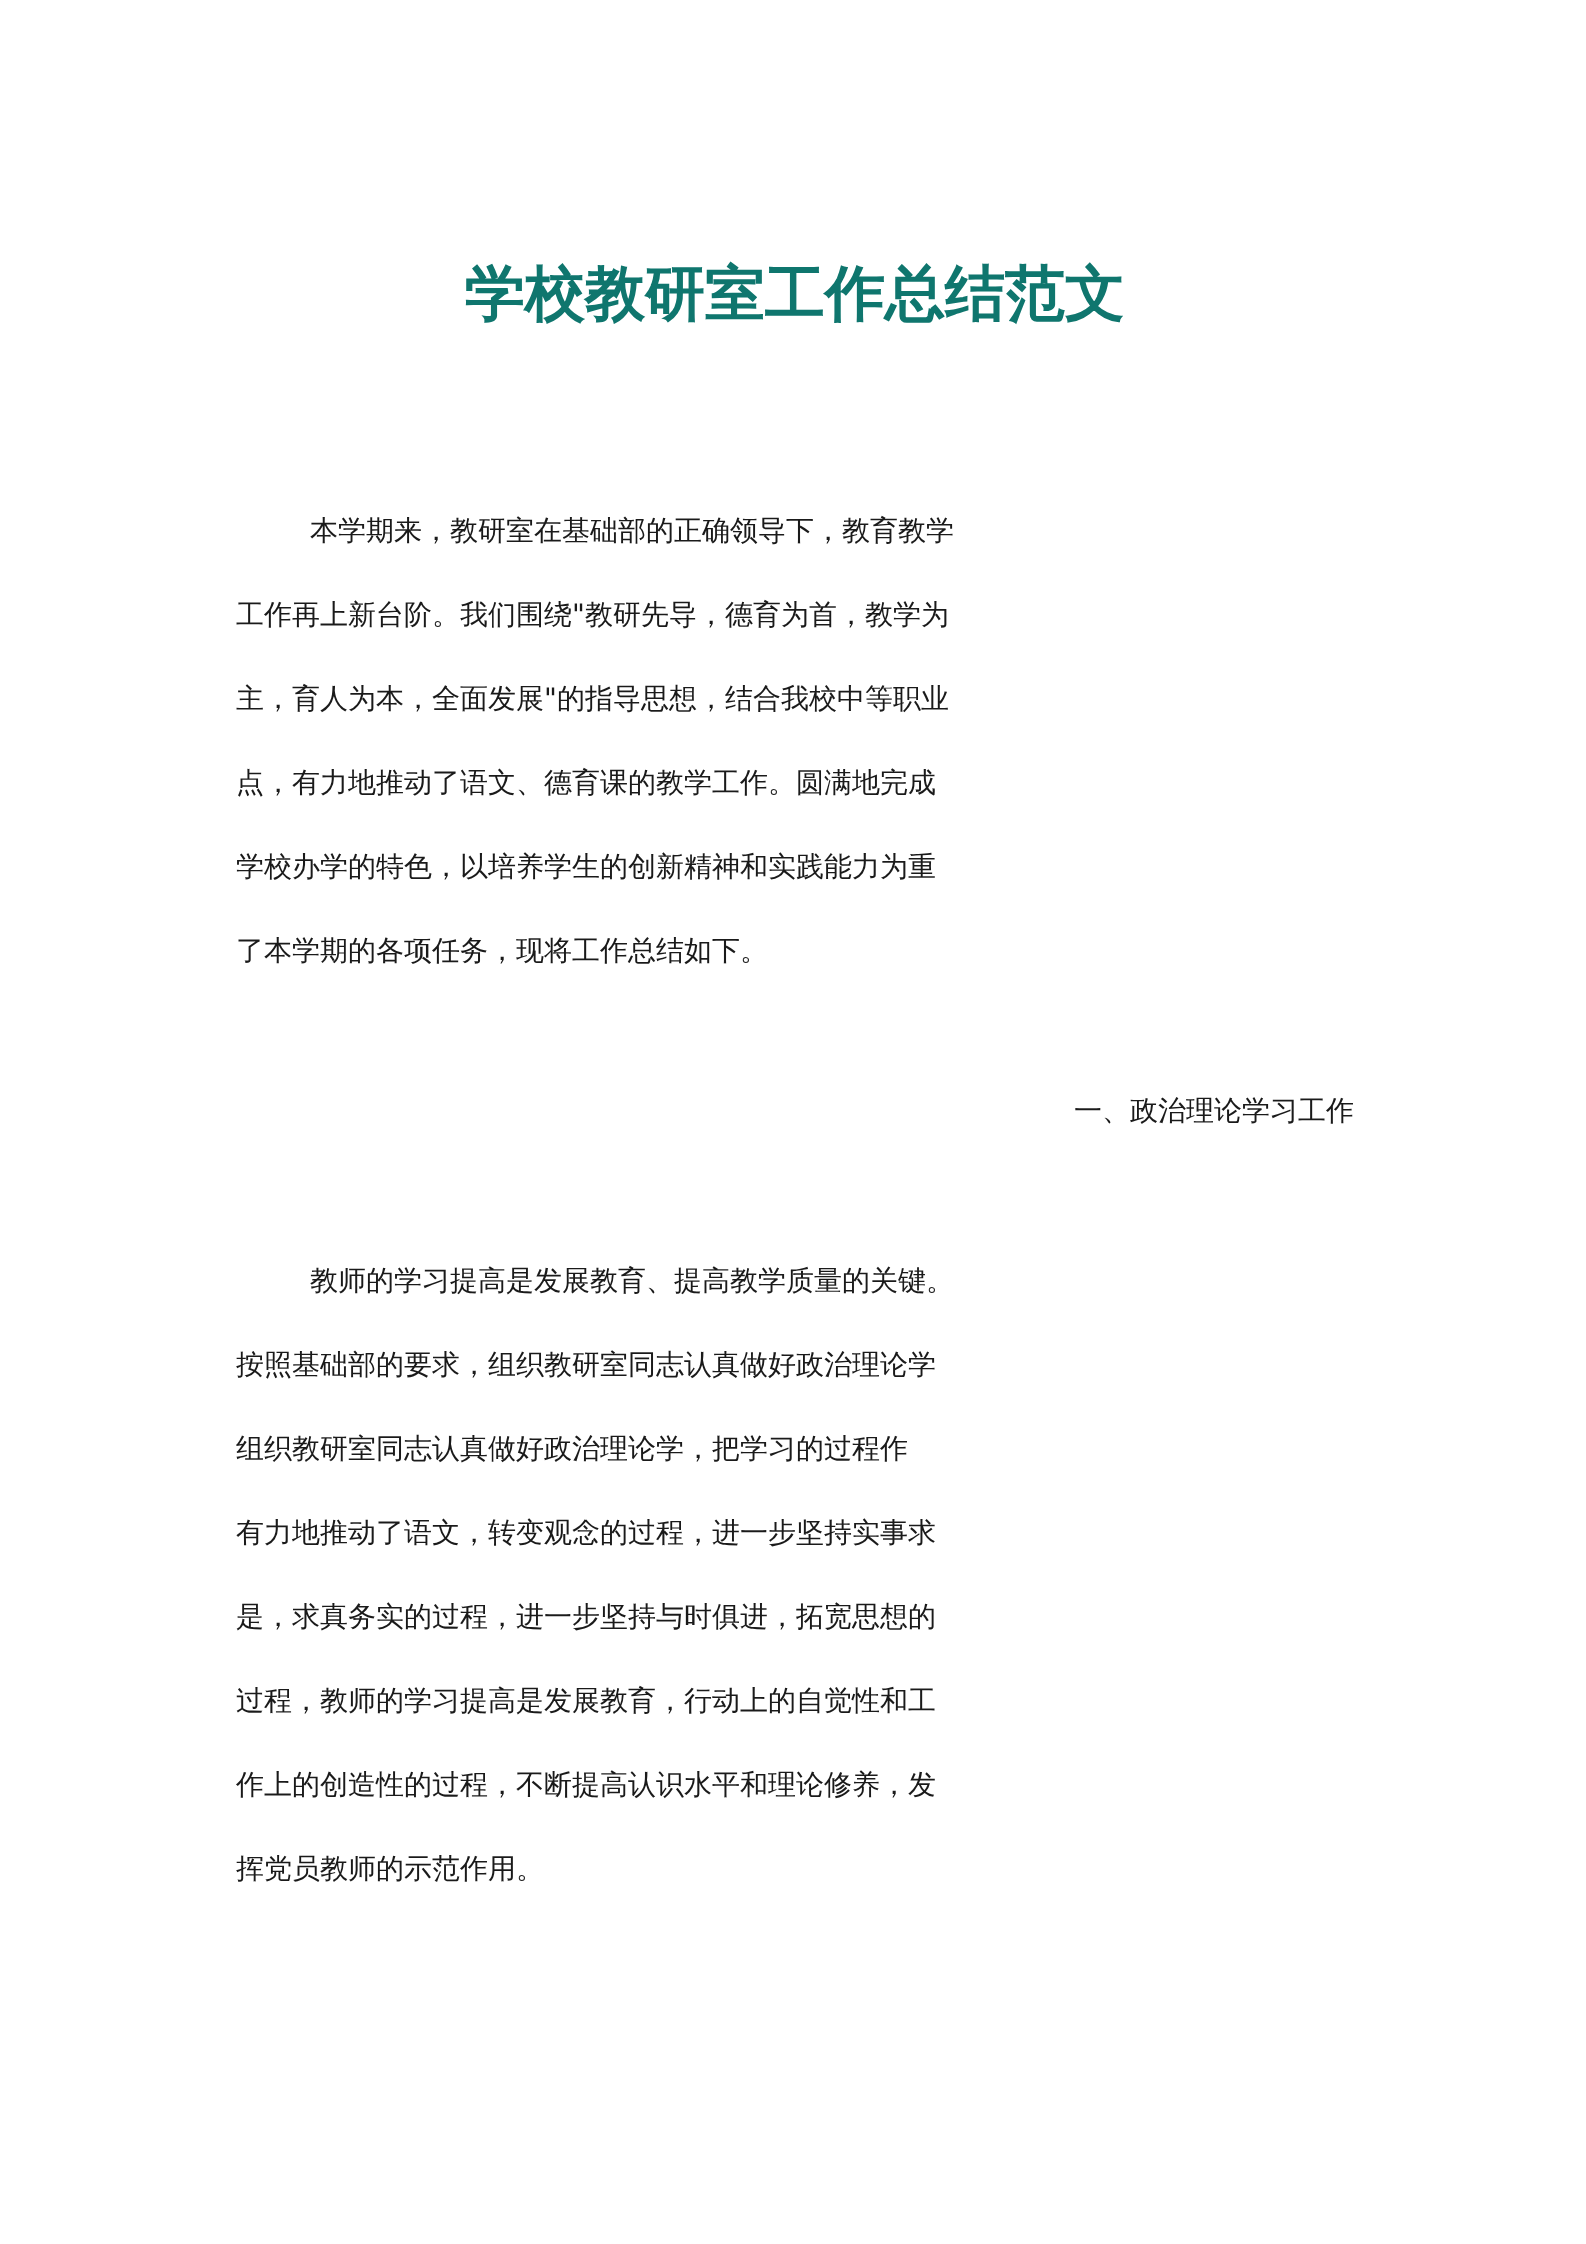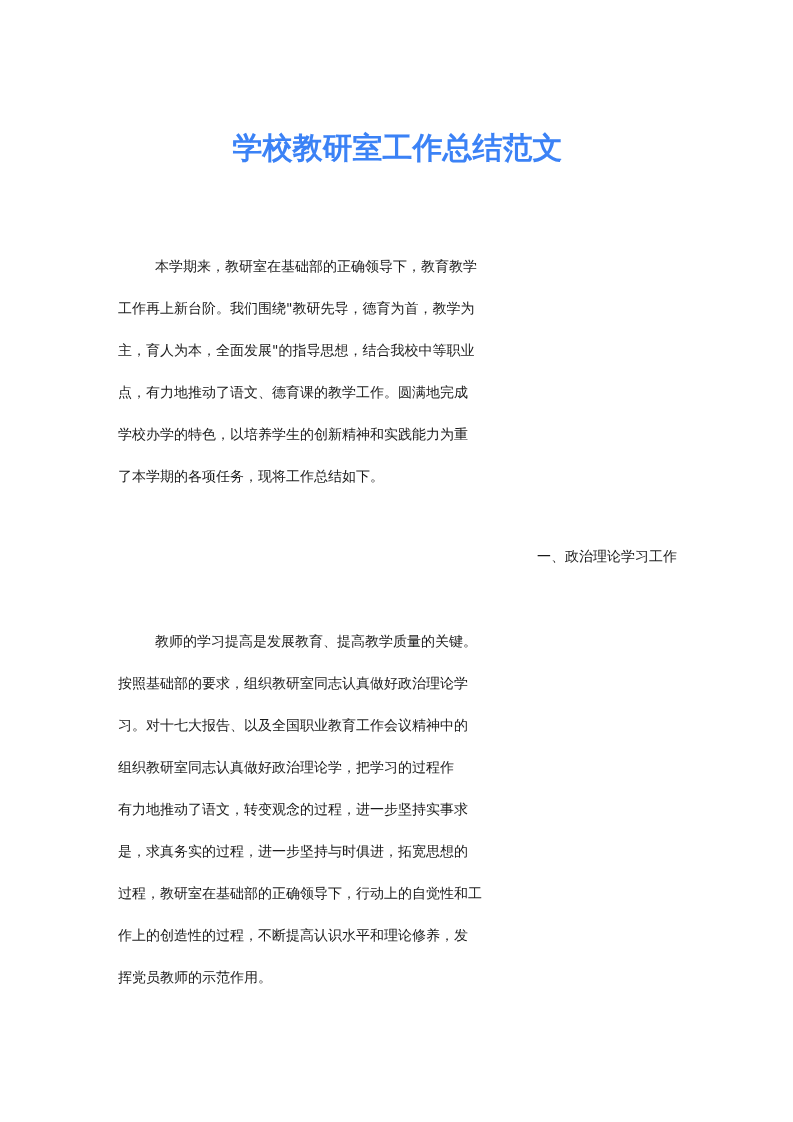--- a/index.html
+++ b/index.html
@@ -17,21 +17,21 @@
     font-family: "DejaVu Sans", "Liberation Sans", sans-serif;
     color: #1a1a1a;
     overflow: hidden;
   }
   .doc-title {
     margin: 0 0 75px 0;
     font-size: 30px;
     font-weight: 700;
     line-height: 44px;
     text-align: center;
-    color: #3b82f6;
+    color: #0f766e;
     white-space: nowrap;
   }
   .para {
     margin: 0;
     font-size: 14px;
     line-height: 42px;
   }
   .para .line {
     white-space: nowrap;
   }
@@ -58,22 +58,21 @@
         <div class="line">点，有力地推动了语文、德育课的教学工作。圆满地完成</div>
         <div class="line">学校办学的特色，以培养学生的创新精神和实践能力为重</div>
         <div class="line">了本学期的各项任务，现将工作总结如下。</div>
       </div>
       <div class="para heading">
         <div class="line">一、政治理论学习工作</div>
       </div>
       <div class="para body">
         <div class="line indent">教师的学习提高是发展教育、提高教学质量的关键。</div>
         <div class="line">按照基础部的要求，组织教研室同志认真做好政治理论学</div>
-        <div class="line">习。对十七大报告、以及全国职业教育工作会议精神中的</div>
         <div class="line">组织教研室同志认真做好政治理论学，把学习的过程作</div>
         <div class="line">有力地推动了语文，转变观念的过程，进一步坚持实事求</div>
         <div class="line">是，求真务实的过程，进一步坚持与时俱进，拓宽思想的</div>
-        <div class="line">过程，教研室在基础部的正确领导下，行动上的自觉性和工</div>
+        <div class="line">过程，教师的学习提高是发展教育，行动上的自觉性和工</div>
         <div class="line">作上的创造性的过程，不断提高认识水平和理论修养，发</div>
         <div class="line">挥党员教师的示范作用。</div>
       </div>
     </div>
 </div>
 
 </body></html>

